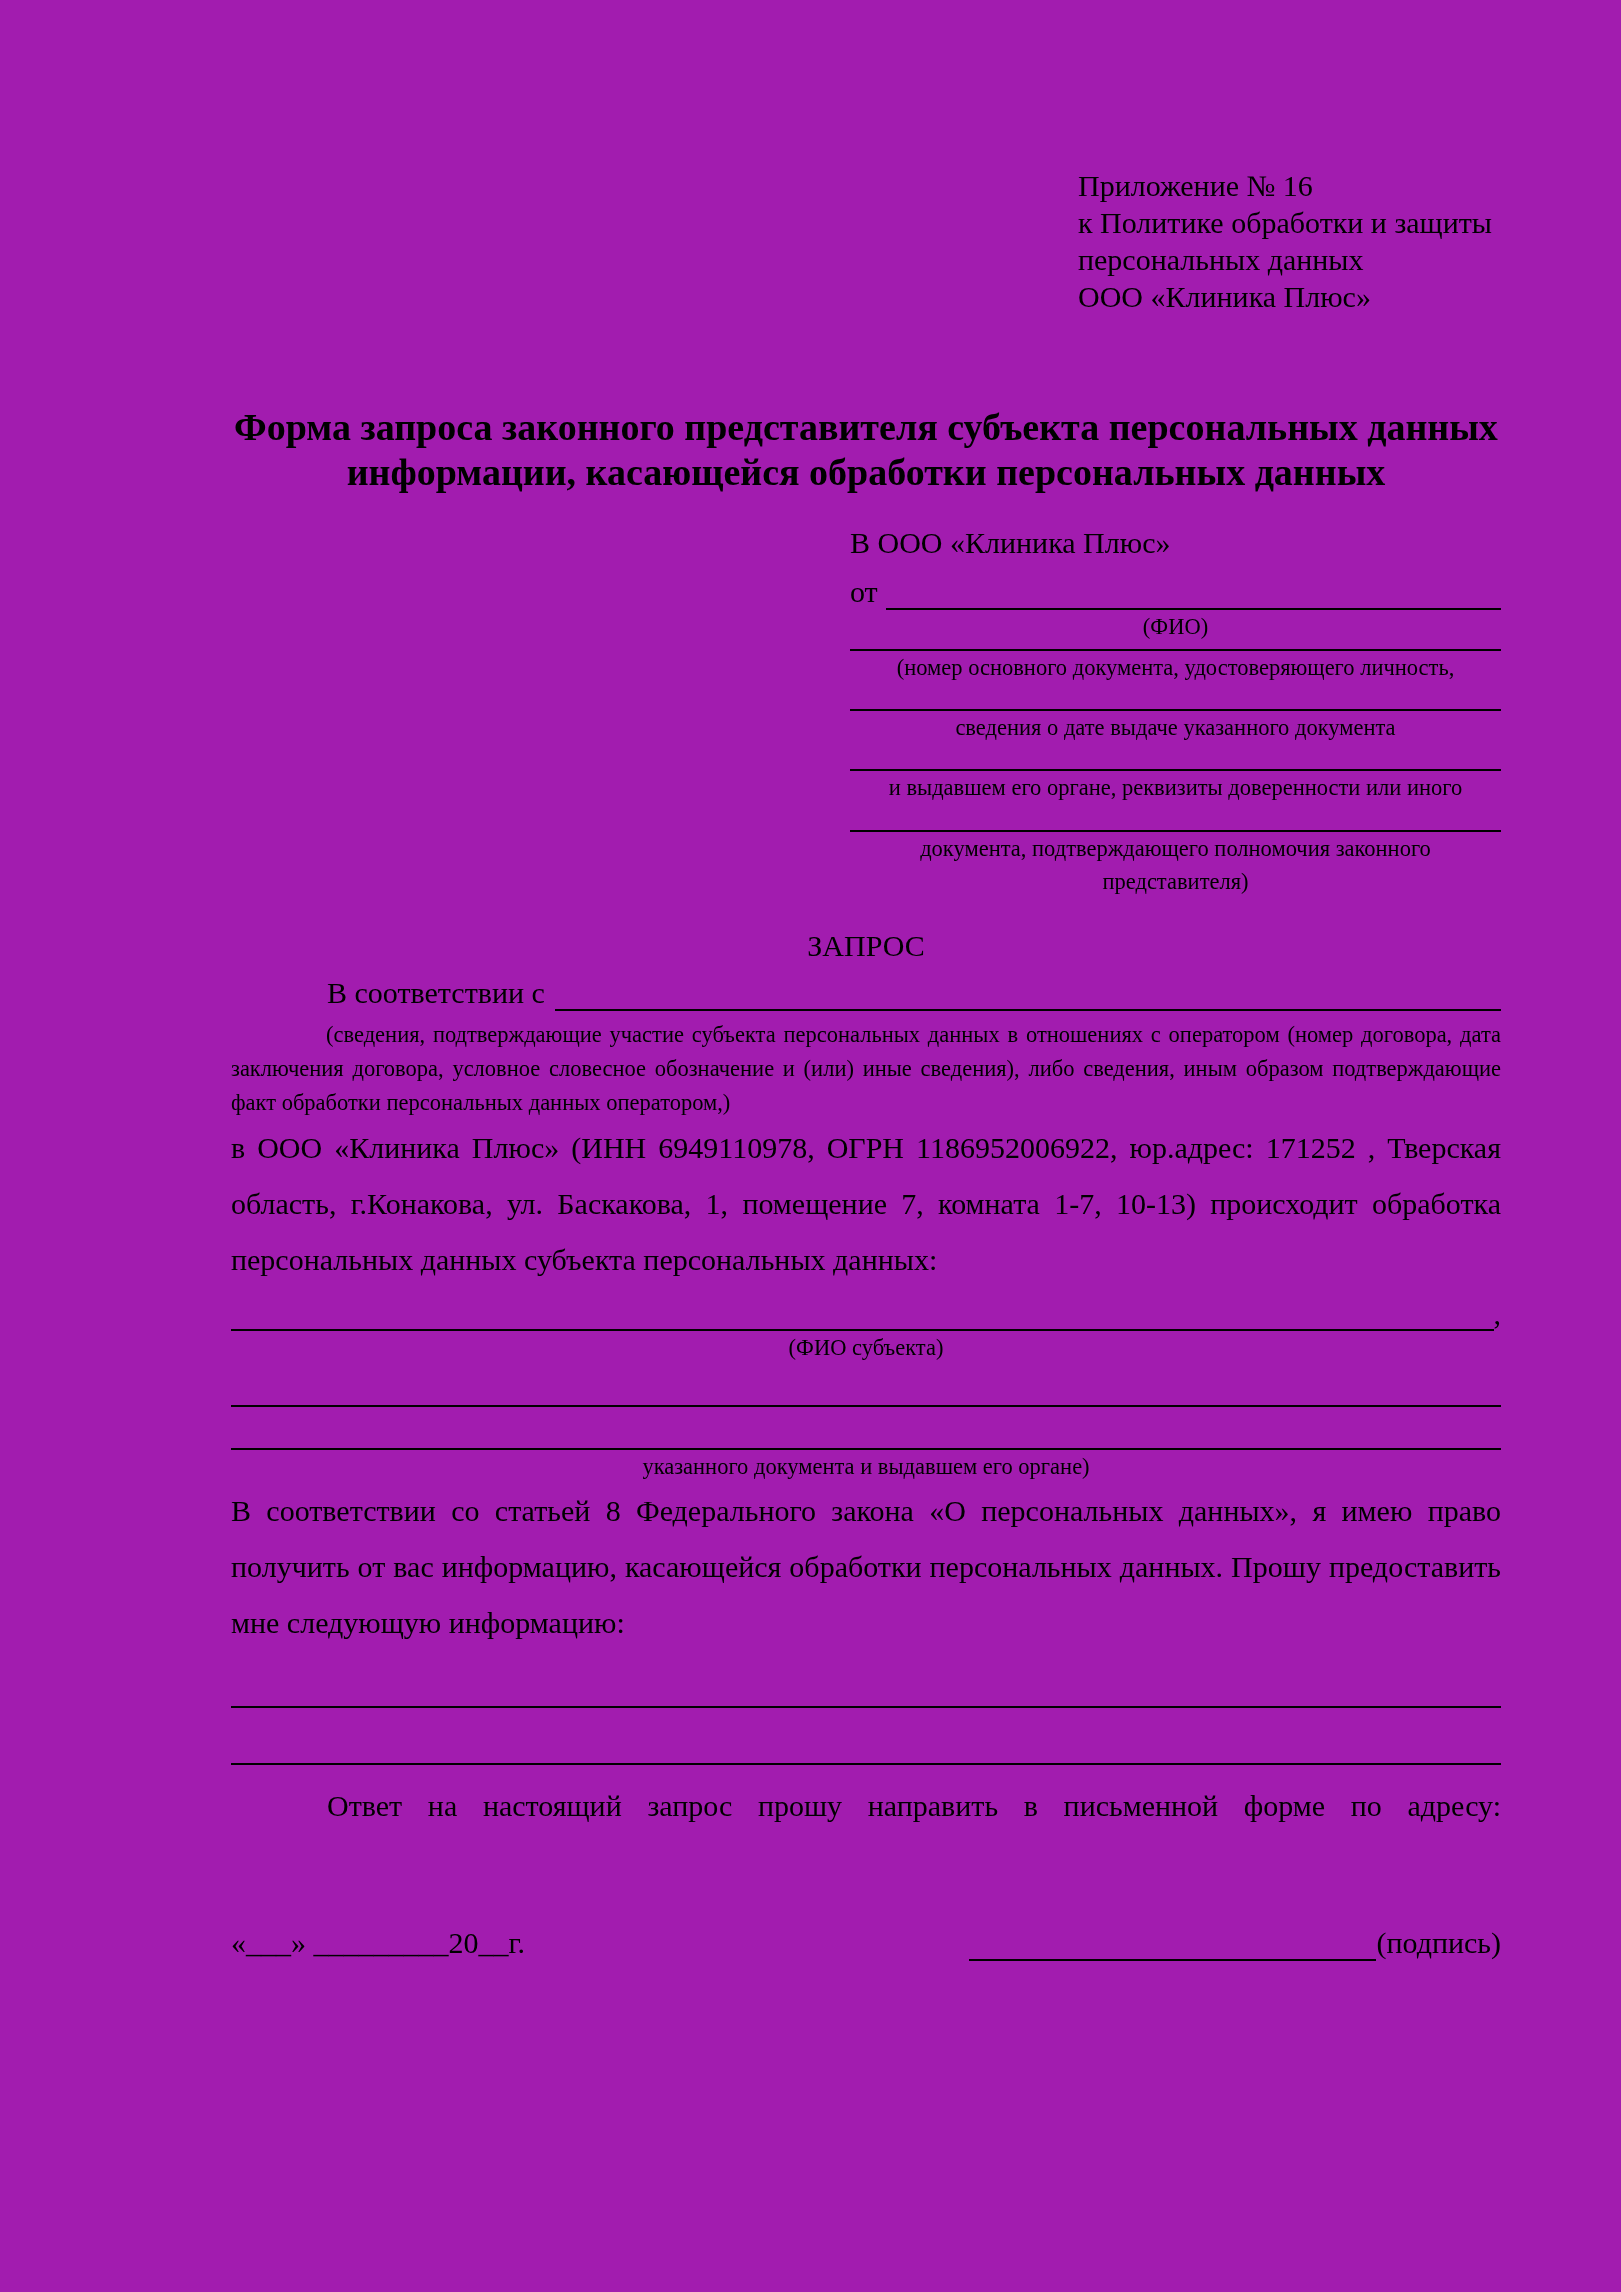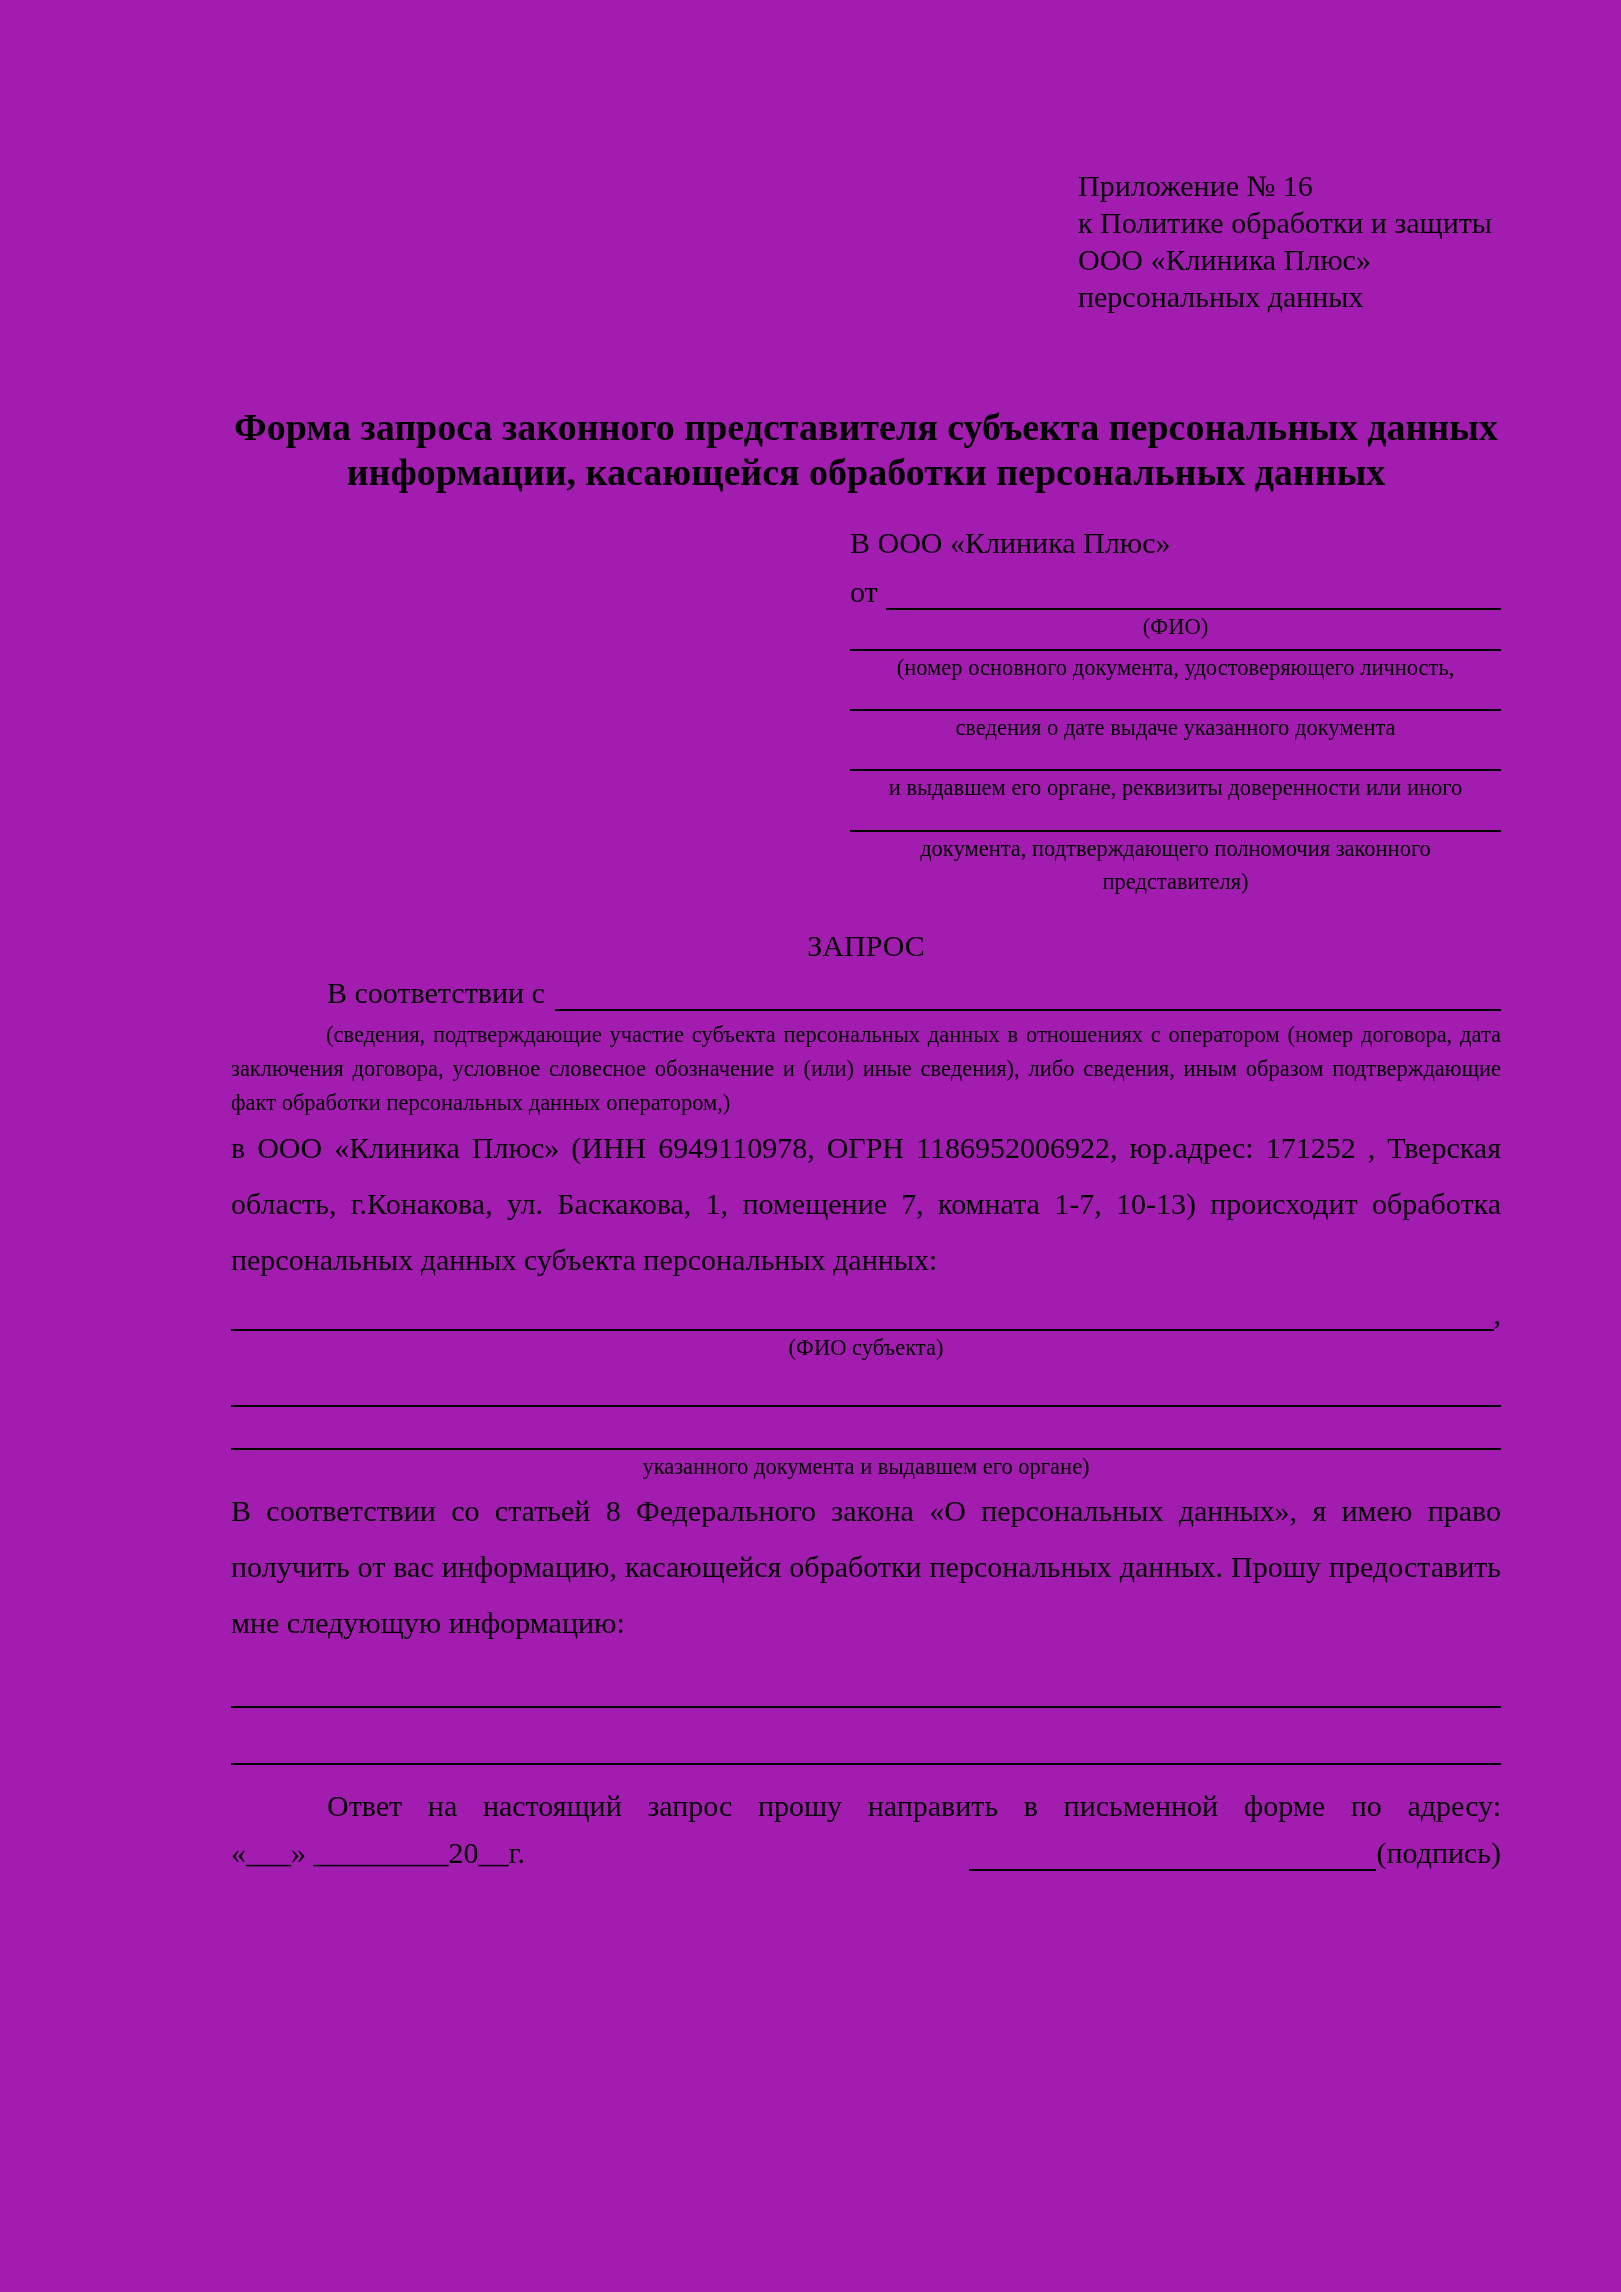--- a/index.html
+++ b/index.html
@@ -93,20 +93,21 @@
   }
   .reply-line2 {
     display: flex;
     align-items: flex-end;
     font-size: 30px;
     line-height: 49px;
   }
   .reply-line2 .fill-line { height: 39px; }
   .reply-line2 .tail { white-space: nowrap; }
   .footer-row {
+    margin-top: 90px;
     display: flex;
     justify-content: space-between;
     align-items: flex-end;
     font-size: 30px;
     line-height: 37px;
   }
   .sig-group { display: flex; align-items: flex-end; }
   .sig-line {
     width: 407px;
     border-bottom: 2.9px solid #000;
@@ -115,22 +116,22 @@
   .sig-caption { white-space: nowrap; }
 </style>
 </head>
 <body>
 
 <div class="page">
 
   <div class="header-block">
     <div>Приложение № 16</div>
     <div>к Политике обработки и защиты</div>
+    <div>персональных данных</div>
     <div>ООО «Клиника Плюс»</div>
-    <div>персональных данных</div>
   </div>
 
   <div class="doc-title">Форма запроса законного представителя субъекта персональных данных информации, касающейся обработки персональных данных</div>
 
   <div class="recipient">
     <div>В ООО «Клиника Плюс»</div>
 
     <div class="fill-row from-row">
       <span>от</span>
       <span class="fill-line"></span>

